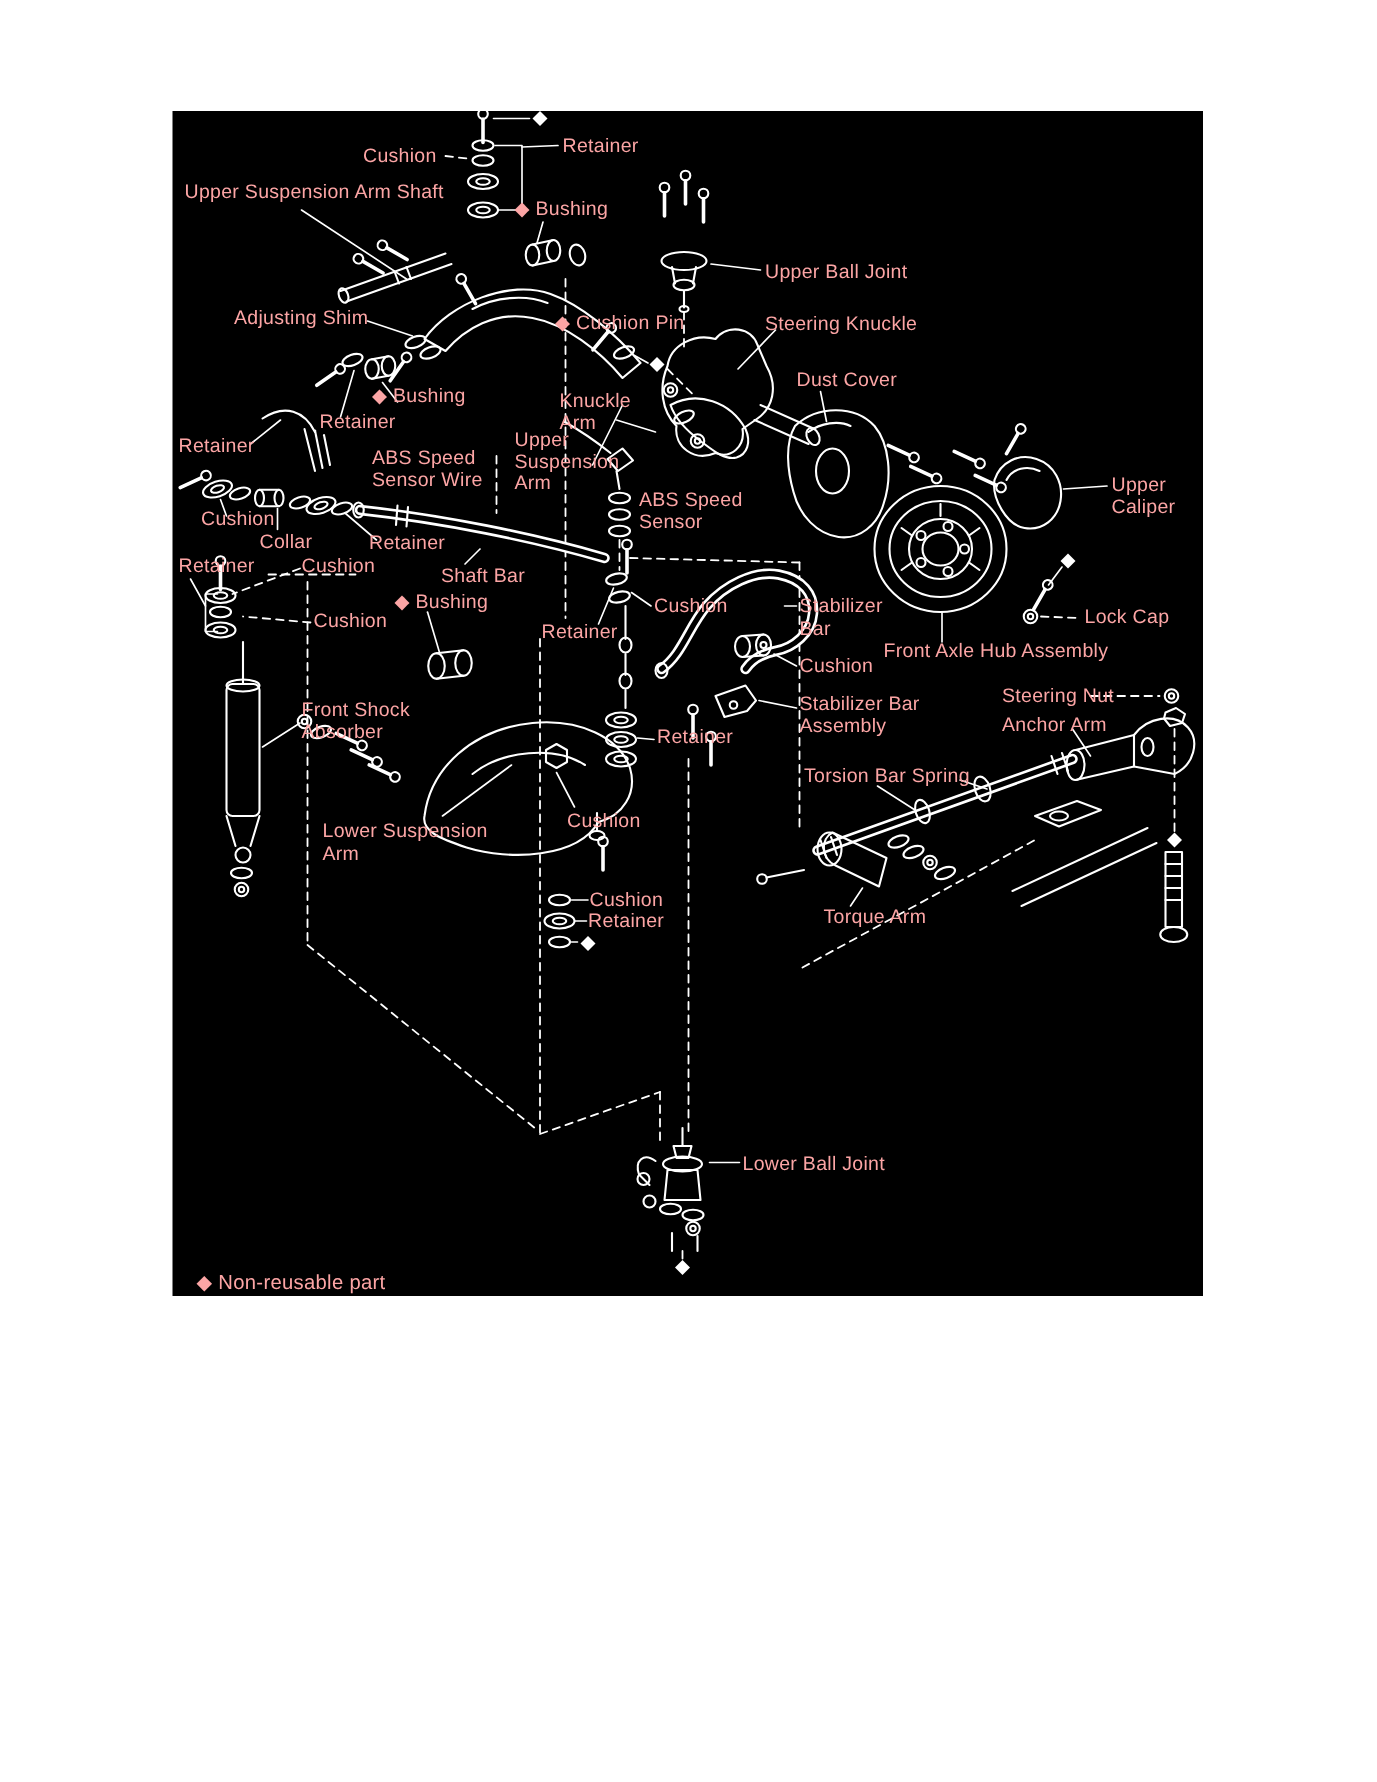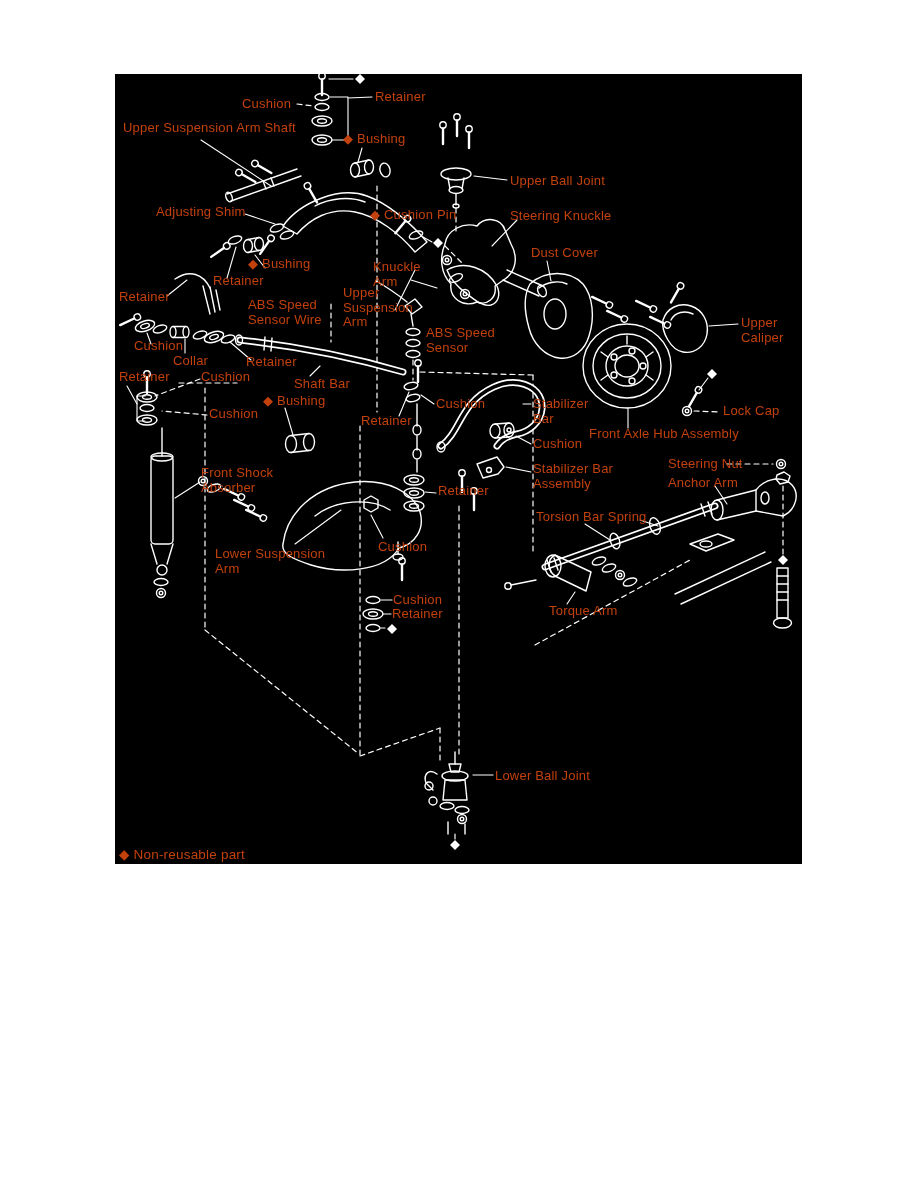--- a/index.html
+++ b/index.html
@@ -1,20 +1,20 @@
 <!DOCTYPE html>
 <html><head>
 <meta charset="utf-8">
 <style>
   html,body{margin:0;padding:0;}
   .page{position:relative;width:918px;height:1188px;background:#ffffff;overflow:hidden;
         font-family:"Liberation Sans",sans-serif;}
   .diagram{position:absolute;left:115px;top:74px;width:687px;height:790px;background:#000;}
   .diagram svg{position:absolute;left:0;top:0;}
-  .lbl{position:absolute;color:#c2410c;font-size:13px;line-height:1.12;white-space:nowrap;
+  .lbl{position:absolute;color:#fca5a5;font-size:13px;line-height:1.12;white-space:nowrap;
        letter-spacing:.2px;}
   .lbl.wrap{white-space:normal;}
   .lbl.legend{font-size:13.5px;}
   
   svg .s *, svg .s{stroke:#ffffff;fill:none;stroke-width:1.4;stroke-linecap:round;stroke-linejoin:round;}
   svg .f{fill:#ffffff;stroke:none;}
   svg .dash{stroke-dasharray:5 4;stroke-width:1.2;}
   svg .tube{stroke-width:7;}
   svg .tubein{stroke:#000 !important;stroke-width:3.5;}
   svg .ldr{stroke-width:1.1;}
@@ -444,15 +444,15 @@
   <div class="lbl" style="left:323px;top:410px">Retainer</div>
   <div class="lbl wrap" style="left:86px;top:392px;width:88px">Front Shock Absorber</div>
   <div class="lbl" style="left:421px;top:436px">Torsion Bar Spring</div>
   <div class="lbl wrap" style="left:100px;top:473px;width:128px">Lower Suspension Arm</div>
   <div class="lbl" style="left:263px;top:466px">Cushion</div>
   <div class="lbl" style="left:434px;top:530px">Torque Arm</div>
   <div class="lbl" style="left:278px;top:519px">Cushion</div>
   <div class="lbl" style="left:277px;top:533px">Retainer</div>
   <div class="lbl" style="left:380px;top:695px">Lower Ball Joint</div>
 
-  <div class="lbl legend" style="left:4px;top:773px">◆ Non-reusable part</div>
+  <div class="lbl legend" style="left:16px;top:773px">◆ Non-reusable part</div>
  </div>
 </div>
 
 </body></html>

